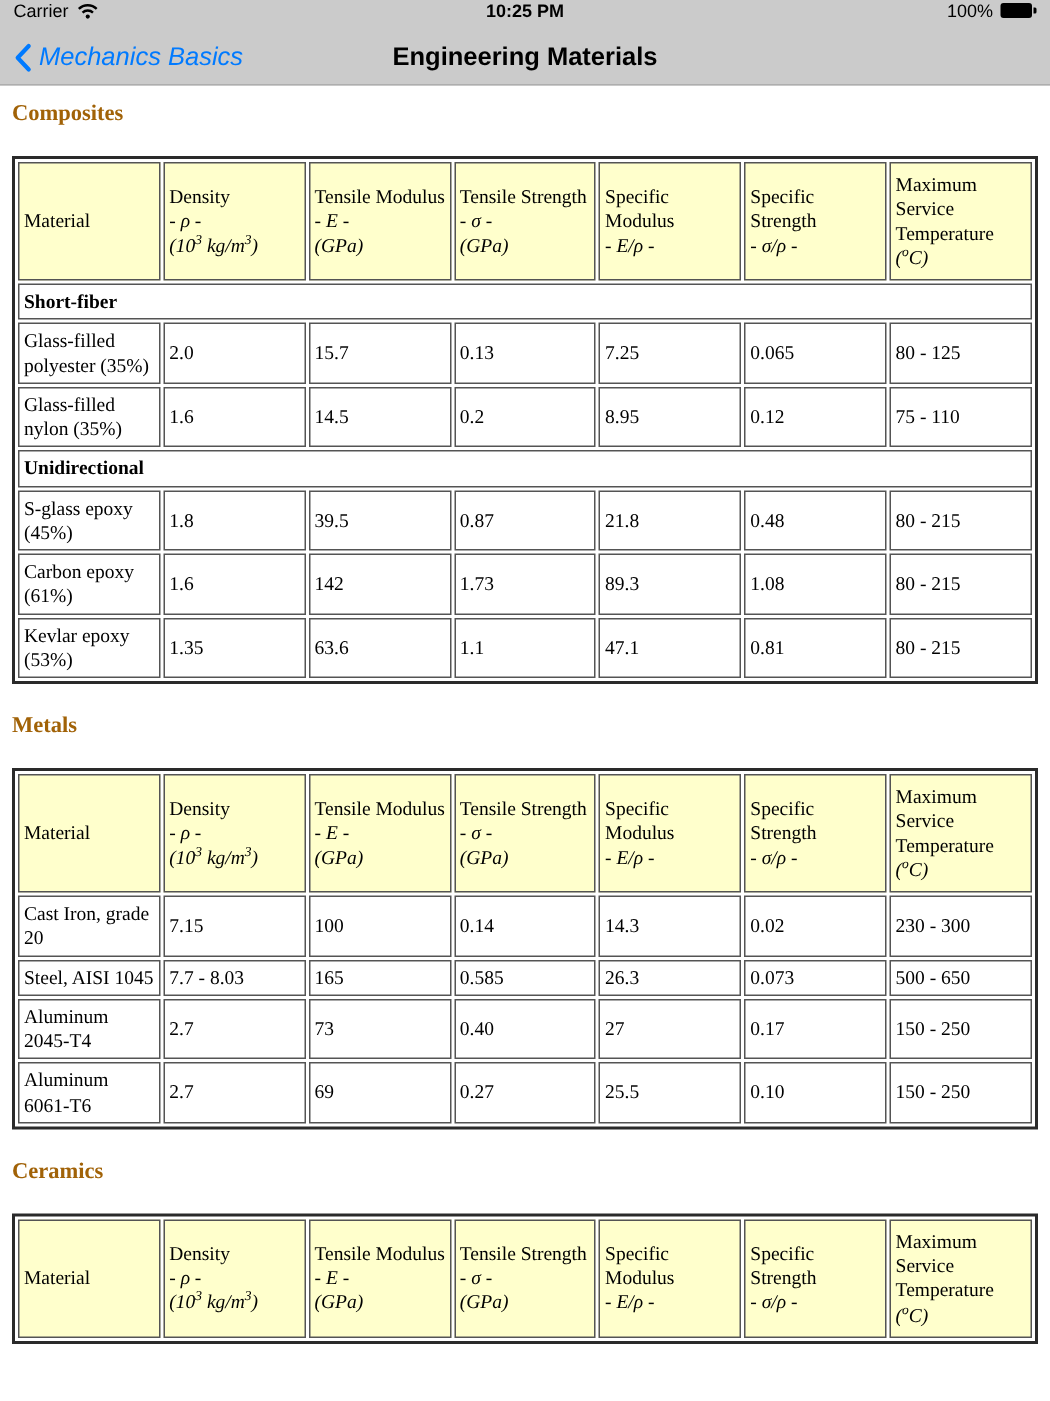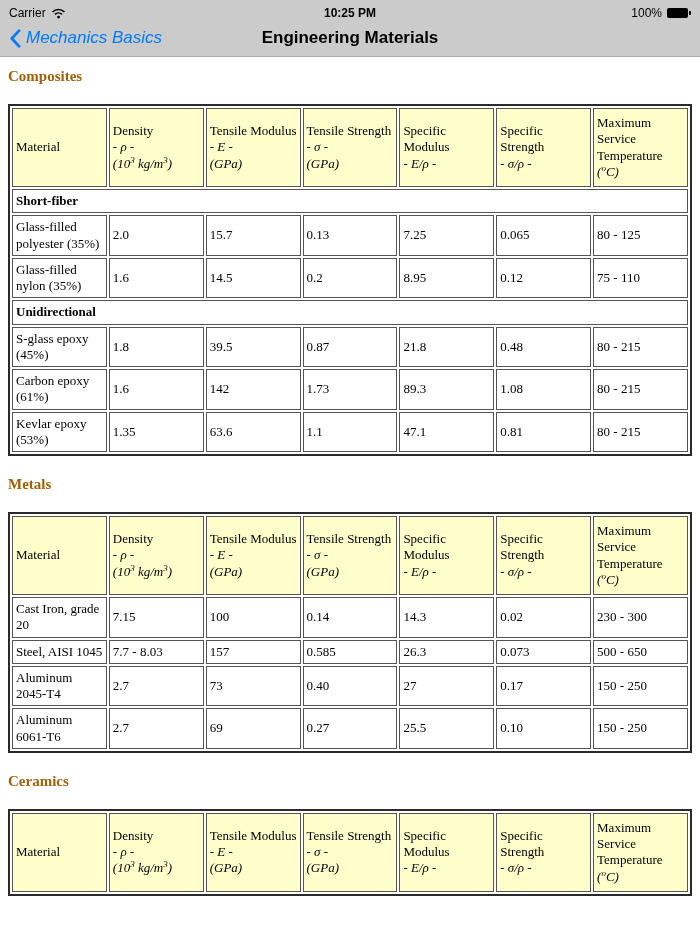--- a/index.html
+++ b/index.html
@@ -6,21 +6,21 @@
   body {
     width: 700px; height: 934px;
     background: #ffffff;
     font-family: "Liberation Serif", serif;
   }
   .screen { width: 700px; height: 934px; overflow: hidden; position: relative; }
 
   
   .status-bar {
     height: 20px; background: #cbcbcb;
-    display: flex; align-items: flex-end;
+    display: flex; align-items: flex-start;
     font-family: "Liberation Sans", sans-serif;
     font-size: 12px; color: #000;
     padding: 0 9px;
   }
   .sb-left, .sb-center, .sb-right { flex: 1; display: flex; align-items: center; gap: 5px; }
   .sb-center { justify-content: center; font-weight: bold; }
   .sb-right { justify-content: flex-end; }
   .wifi-wrap svg { display: block; }
   .battery { display: flex; align-items: center; }
   .battery-body { width: 21px; height: 10px; background: #000; border-radius: 2px; }
@@ -244,21 +244,21 @@
             <td>7.15</td>
             <td>100</td>
             <td>0.14</td>
             <td>14.3</td>
             <td>0.02</td>
             <td>230 - 300</td>
           </tr>
           <tr>
             <td>Steel, AISI 1045</td>
             <td>7.7 - 8.03</td>
-            <td>157</td>
+            <td>165</td>
             <td>0.585</td>
             <td>26.3</td>
             <td>0.073</td>
             <td>500 - 650</td>
           </tr>
           <tr>
             <td>Aluminum 2045-T4</td>
             <td>2.7</td>
             <td>73</td>
             <td>0.40</td>

